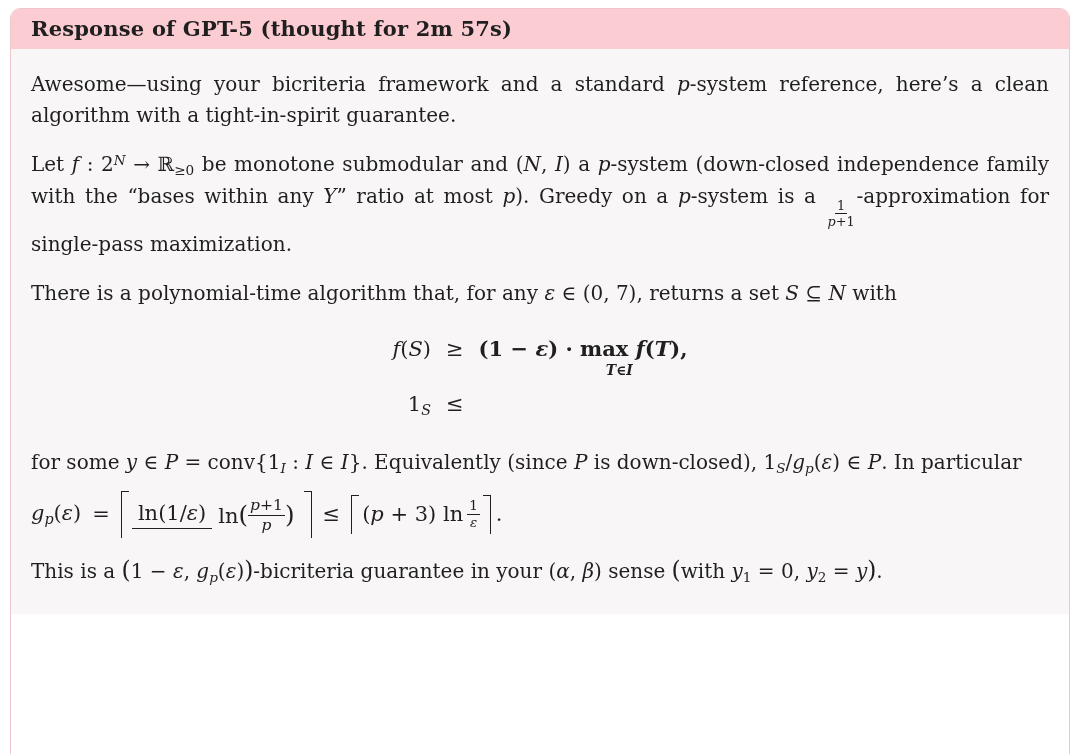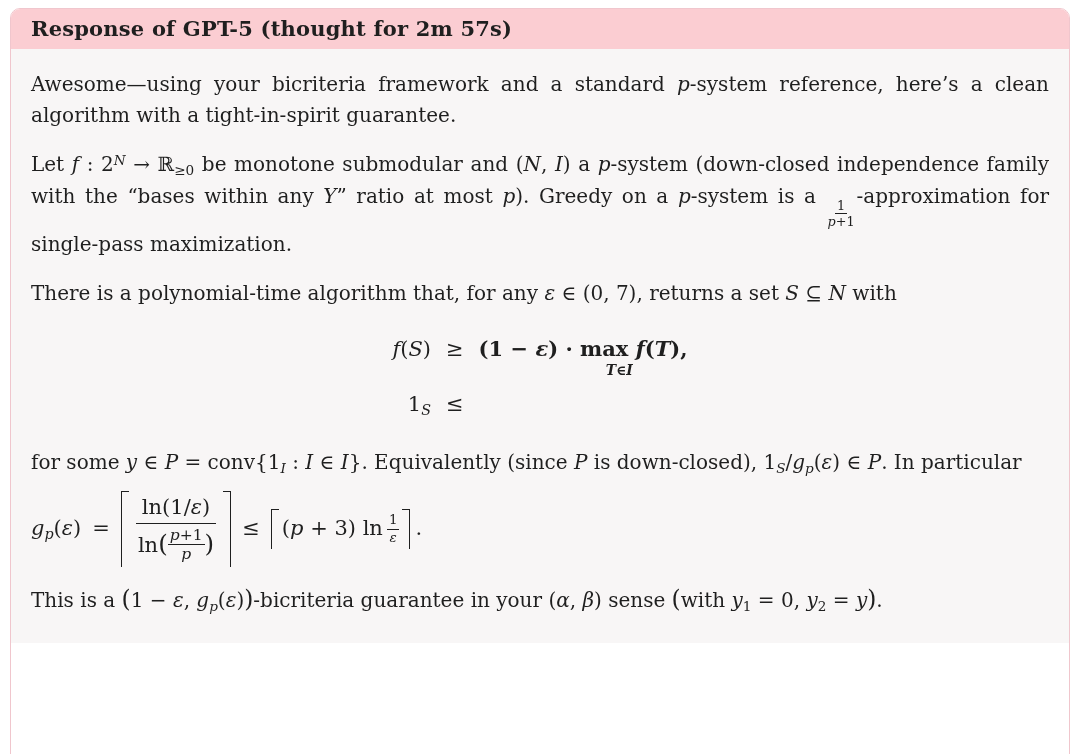--- a/index.html
+++ b/index.html
@@ -45,21 +45,21 @@
   .sup{font-size:68%;vertical-align:0.45em;}
   .big{font-size:117%;}
   
   .ifrac{
     display:inline-flex;flex-direction:column;align-items:center;
     vertical-align:-0.5em;font-size:64%;line-height:1.2;text-align:center;
   }
   .ifrac .num{border-bottom:1px solid currentColor;padding:0 2px;}
   .ifrac .den{padding:0 2px;}
   .frac{
-    display:inline-flex;flex-direction:column;align-items:center;
+    display:inline-flex;flex-direction:row;align-items:center;
     line-height:1.25;text-align:center;
   }
   .frac > .num{border-bottom:1.4px solid currentColor;padding:0 6px 2px 6px;}
   .frac > .den{padding:2px 6px 0 6px;display:inline-flex;align-items:center;}
   .frac .ifrac{font-size:74%;vertical-align:-0.45em;}
   
   .munder{position:relative;display:inline-block;}
   .munder .under{
     position:absolute;top:96%;left:50%;transform:translateX(-50%);
     font-size:66%;white-space:nowrap;line-height:1;margin-left:15px;

